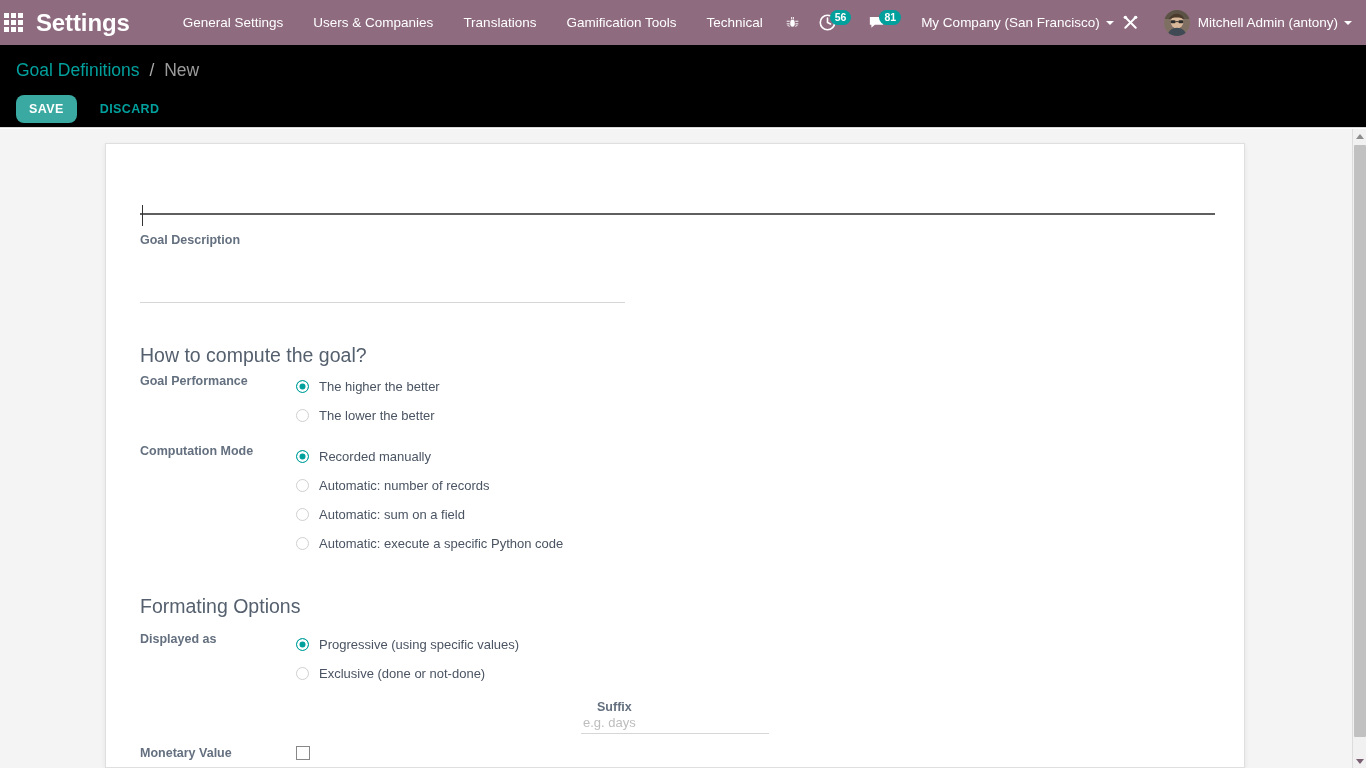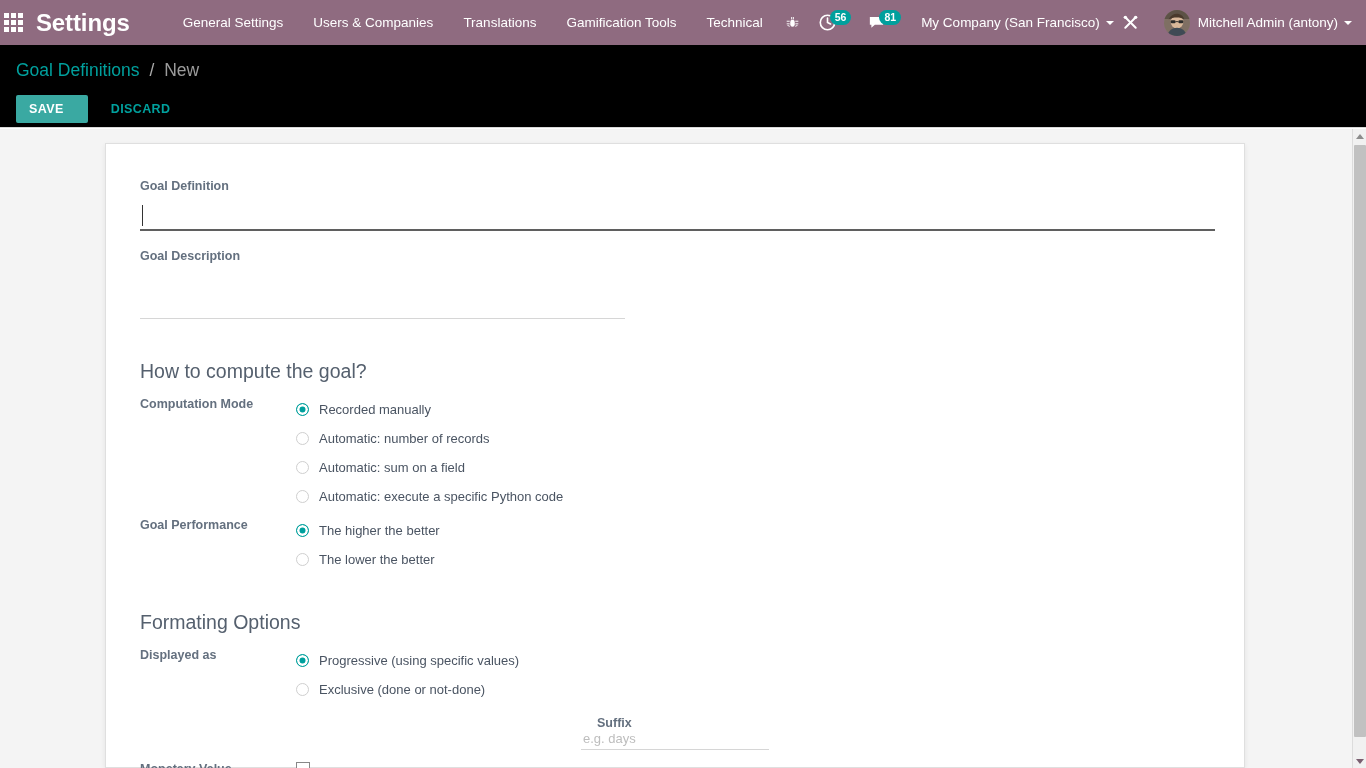--- a/index.html
+++ b/index.html
@@ -102,22 +102,22 @@
   }
   .breadcrumb { font-size: 17.5px; line-height: 22px; }
   .bc-link  { color: #00a09d; cursor: pointer; }
   .bc-sep   { color: #aaaaaa; margin: 0 5px; }
   .bc-active{ color: #9b9b9b; }
 
   .btn-row { margin-top: 14px; display: flex; align-items: center; }
   .btn-save {
     background: #3aa9a2; color: #ffffff;
     font-size: 12.5px; font-weight: bold; letter-spacing: .4px;
-    border: none; border-radius: 2px;
-    padding: 7px 24px 7px 13px; cursor: pointer;
+    border: none; border-radius: 8px;
+    padding: 7px 13px 7px 13px; cursor: pointer;
   }
   .btn-discard {
     background: transparent; color: #00a09d;
     font-size: 12.5px; font-weight: bold; letter-spacing: .4px;
     border: none; padding: 7px 12px; margin-left: 11px; cursor: pointer;
   }
 
   
   .content-area {
     position: absolute; top: 129px; left: 0;
@@ -352,33 +352,48 @@
   <div class="btn-row">
     <button class="btn-save">SAVE</button>
     <button class="btn-discard">DISCARD</button>
   </div>
 </div>
 
 <div class="content-area">
   <div class="sheet">
 
     <div>
-      <div class="field-label">Goal Definition</div>
       <div class="big-input-wrap">
         <input class="big-input" type="text" autocomplete="off" placeholder="" style="">
       </div>
     </div>
     <span class="caret-bar"></span>
 
     <div class="desc-block">
       <div class="field-label">Goal Description</div>
       <textarea class="desc-area" placeholder="" style=""></textarea>
     </div>
 
     <h2 class="section-title">How to compute the goal?</h2>
+
+    <div class="form-grid" style="margin-top:5px;">
+      <div class="form-row">
+        <div class="lbl">Goal Performance</div>
+        <div class="radio-group">
+          <label class="radio-opt">
+            <span class="rd on"></span>
+            <span class="txt">The higher the better</span>
+          </label>
+          <label class="radio-opt">
+            <span class="rd"></span>
+            <span class="txt">The lower the better</span>
+          </label>
+        </div>
+      </div>
+    </div>
 
     <div class="form-grid">
       <div class="form-row">
         <div class="lbl">Computation Mode</div>
         <div class="radio-group">
           <label class="radio-opt">
             <span class="rd on"></span>
             <span class="txt">Recorded manually</span>
           </label>
           <label class="radio-opt">
@@ -390,36 +405,20 @@
             <span class="txt">Automatic: sum on a field</span>
           </label>
           <label class="radio-opt">
             <span class="rd"></span>
             <span class="txt">Automatic: execute a specific Python code</span>
           </label>
         </div>
       </div>
     </div>
 
-    <div class="form-grid" style="margin-top:5px;">
-      <div class="form-row">
-        <div class="lbl">Goal Performance</div>
-        <div class="radio-group">
-          <label class="radio-opt">
-            <span class="rd on"></span>
-            <span class="txt">The higher the better</span>
-          </label>
-          <label class="radio-opt">
-            <span class="rd"></span>
-            <span class="txt">The lower the better</span>
-          </label>
-        </div>
-      </div>
-    </div>
-
     <h2 class="section-title">Formating Options</h2>
 
     <div class="form-grid">
       <div class="form-row">
         <div class="lbl">Displayed as</div>
         <div class="radio-group">
           <label class="radio-opt">
             <span class="rd on"></span>
             <span class="txt">Progressive (using specific values)</span>
           </label>

